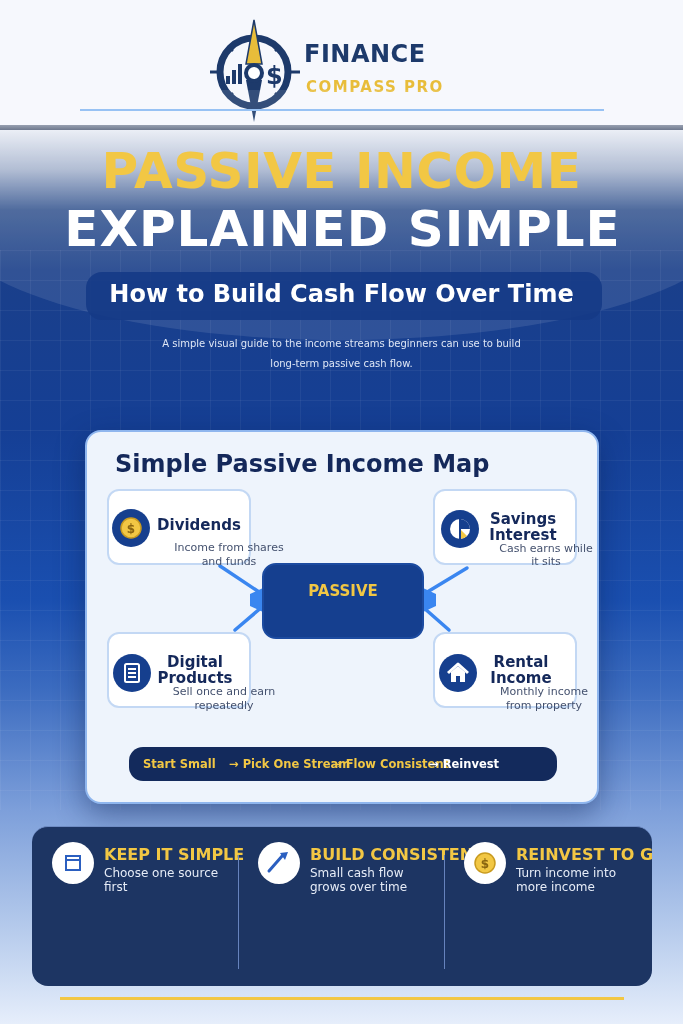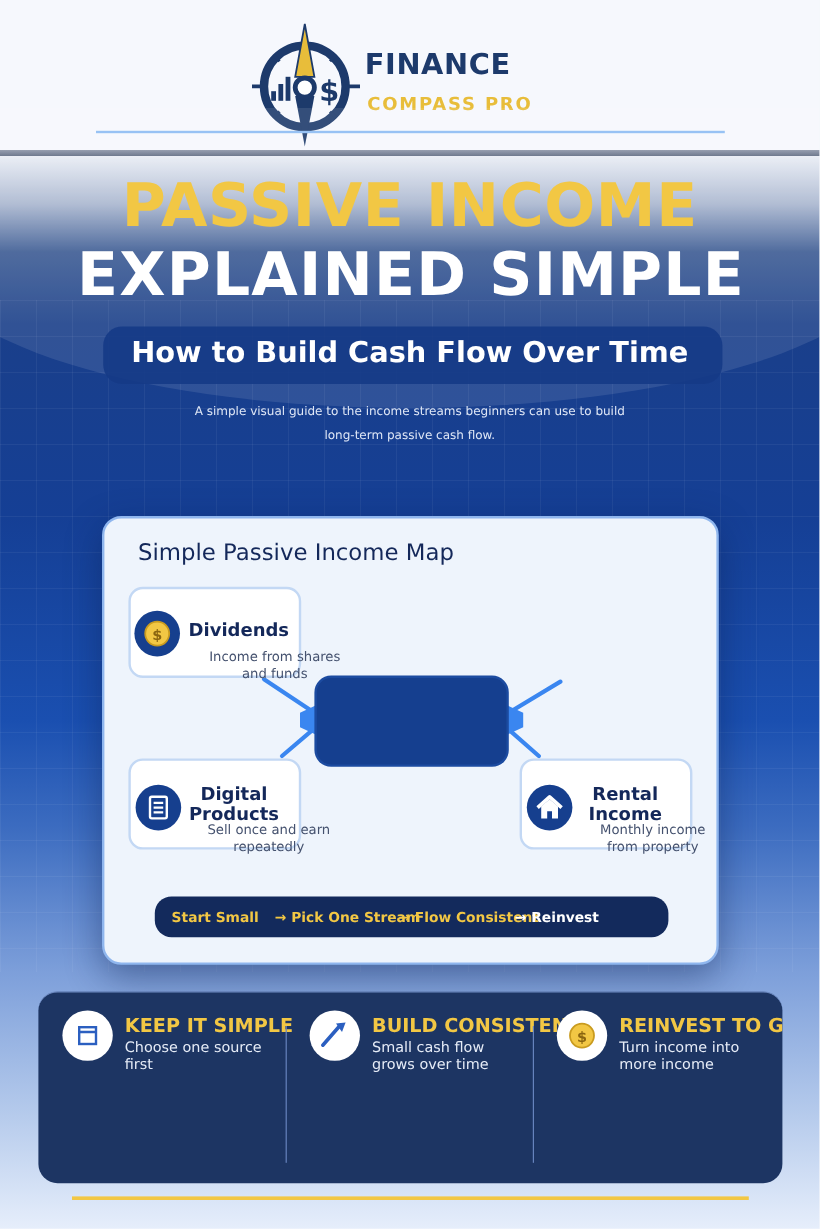--- a/index.html
+++ b/index.html
@@ -79,21 +79,21 @@
   }
 
   
   .map-card {
     position: absolute; left: 85px; top: 430px; width: 514px; height: 374px;
     background: #eef4fc; border: 2px solid #8fb6ee; border-radius: 16px;
     box-shadow: 0 10px 30px rgba(10,30,80,0.45);
   }
   .map-title {
     position: absolute; left: 28px; top: 18px;
-    font-weight: normal; font-size: 19px; color: #14285a;
+    font-weight: bold; font-size: 24px; color: #14285a;
   }
   .map-svg { position: absolute; left: 0; top: 0; }
   .node {
     position: absolute; width: 144px; height: 76px; background: #ffffff;
     border: 2px solid #c3d8f4; border-radius: 12px;
   }
   .node-icon {
     position: absolute; width: 38px; height: 38px; border-radius: 50%;
     background: #163f8e;
   }
@@ -217,20 +217,34 @@
       <svg width="38" height="38" viewBox="0 0 38 38">
         <circle cx="19" cy="19" r="10" fill="#f2c744" stroke="#c99b1f" stroke-width="1.5"></circle>
         <text x="19" y="24" text-anchor="middle" font-family="DejaVu Sans, sans-serif" font-weight="bold" font-size="12" fill="#8a6510">$</text>
       </svg>
     </div>
     <div class="node-title" style="left:40px; top:26px; width:100px;">Dividends</div>
     <div class="node-desc" style="left:40px; top:50px; width:160px;">Income from shares</div>
     <div class="node-desc" style="left:40px; top:64px; width:160px;">and funds</div>
   </div>
 
+  <div class="node" style="left:346px; top:57px;">
+    <div class="node-icon" style="left:6px; top:19px;">
+      <svg width="38" height="38" viewBox="0 0 38 38">
+        <circle cx="19" cy="19" r="10" fill="#ffffff"></circle>
+        <path d="M19 19 L19 9 A10 10 0 0 1 29 19 Z" fill="#163f8e"></path>
+        <path d="M19 19 L26 26 A10 10 0 0 1 19 29 Z" fill="#f2c744"></path>
+        <path d="M19 9 L19 29" stroke="#163f8e" stroke-width="2"></path>
+      </svg>
+    </div>
+    <div class="node-title" style="left:48px; top:20px; width:80px;">Savings</div>
+    <div class="node-title" style="left:48px; top:36px; width:80px;">Interest</div>
+    <div class="node-desc" style="left:46px; top:51px; width:130px;">Cash earns while</div>
+    <div class="node-desc" style="left:46px; top:64px; width:130px;">it sits</div>
+  </div>
 
   <div class="node" style="left:346px; top:200px;">
     <div class="node-icon" style="left:4px; top:20px;">
       <svg width="38" height="38" viewBox="0 0 38 38">
         <path d="M9 19 L19 10 L29 19" fill="none" stroke="#ffffff" stroke-width="3" stroke-linejoin="round"></path>
         <path d="M12 18 V28 H17 V22 H21 V28 H26 V18 L19 12 Z" fill="#ffffff"></path>
       </svg>
     </div>
     <div class="node-title" style="left:44px; top:20px; width:84px;">Rental</div>
     <div class="node-title" style="left:44px; top:36px; width:84px;">Income</div>
@@ -245,20 +259,21 @@
         <path d="M15 15 H23 M15 19 H23 M15 23 H23" stroke="#ffffff" stroke-width="1.8"></path>
       </svg>
     </div>
     <div class="node-title" style="left:46px; top:20px; width:80px;">Digital</div>
     <div class="node-title" style="left:46px; top:36px; width:80px;">Products</div>
     <div class="node-desc" style="left:50px; top:51px; width:130px;">Sell once and earn</div>
     <div class="node-desc" style="left:50px; top:65px; width:130px;">repeatedly</div>
   </div>
 
   <div class="center-node">
+    <div class="center-l1">PASSIVE</div>
   </div>
 
   <div class="steps-bar">
     <span class="step" style="left:14px;">Start Small</span>
     <span class="step" style="left:100px;">→ Pick One Stream</span>
     <span class="step" style="left:203px;">→ Flow Consistent</span>
     <span class="step last" style="left:300px;">→ Reinvest</span>
   </div>
 </div>
 

